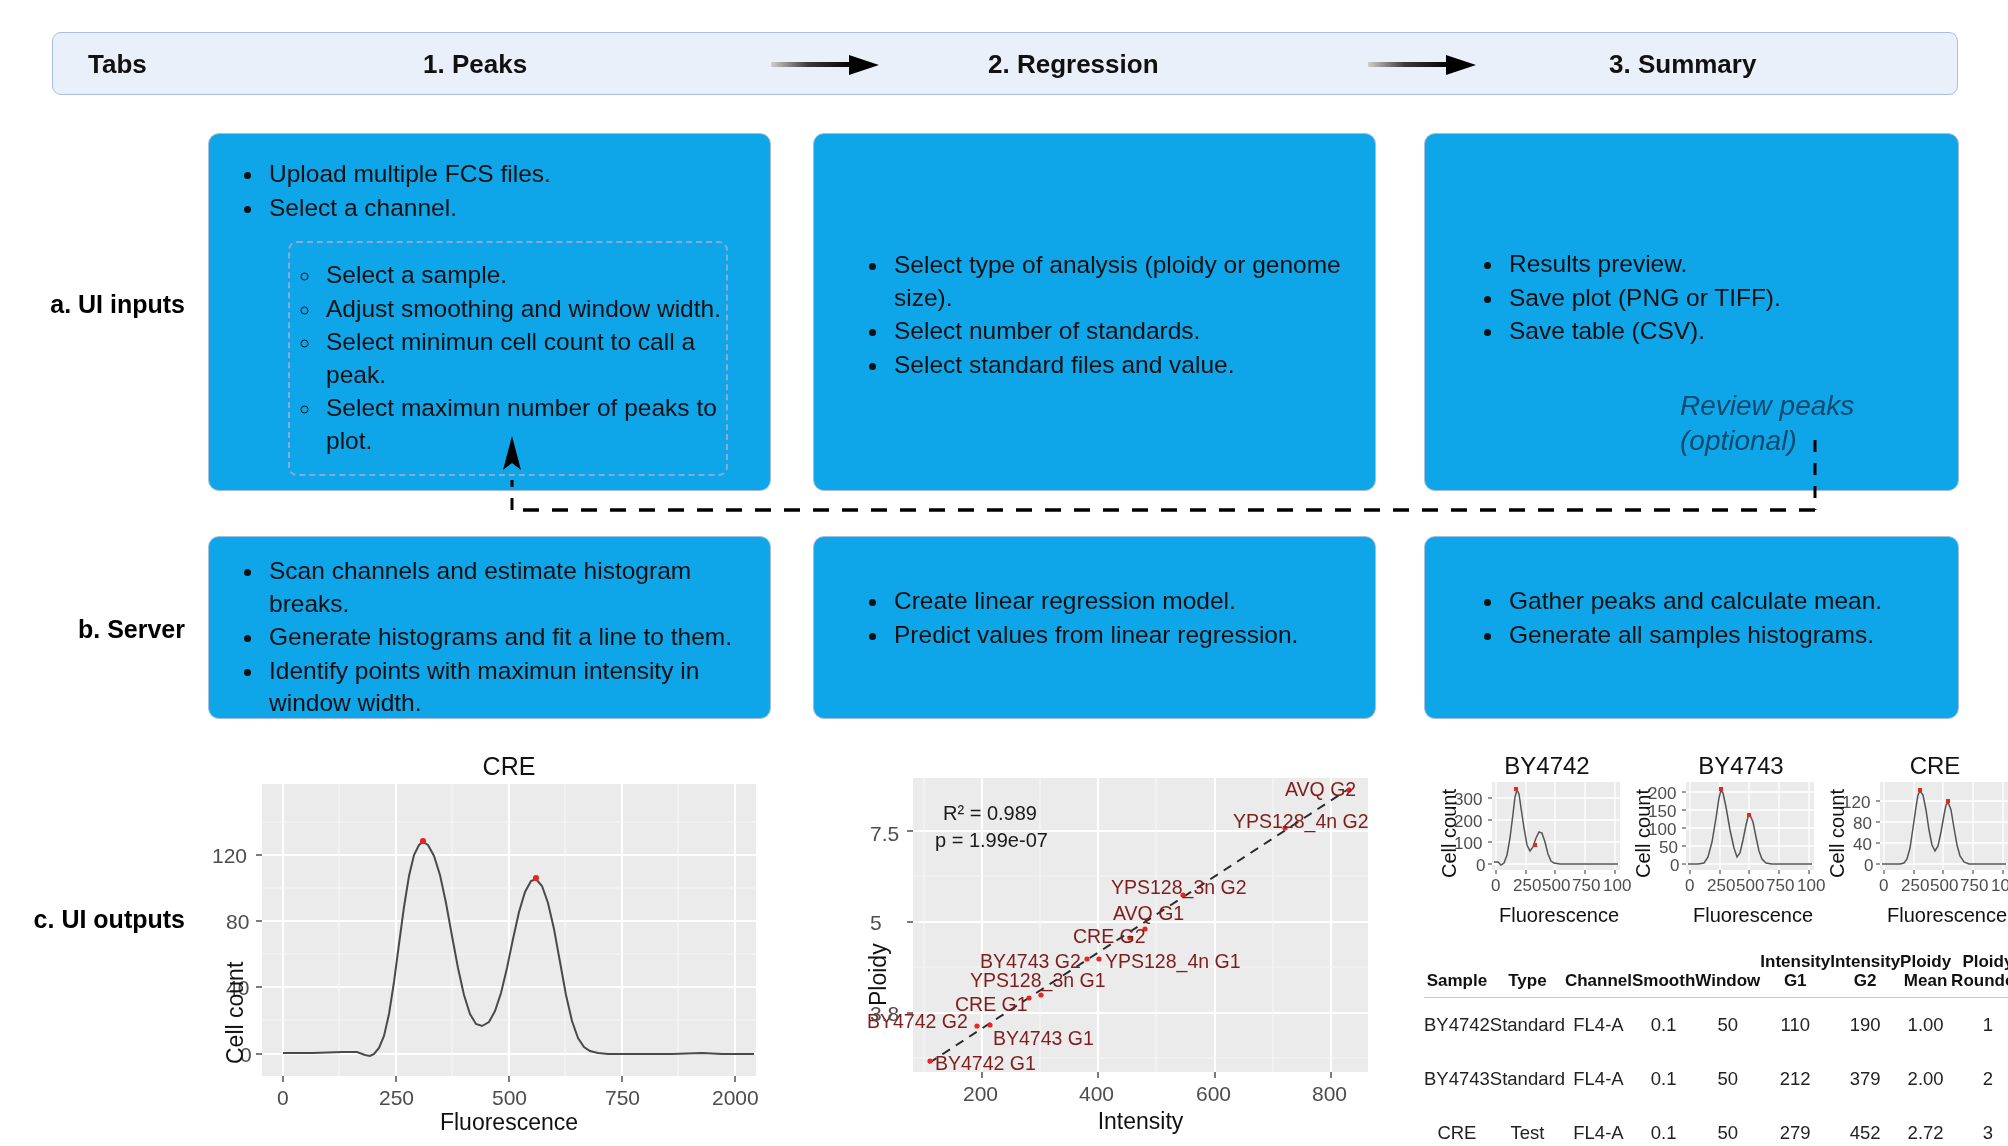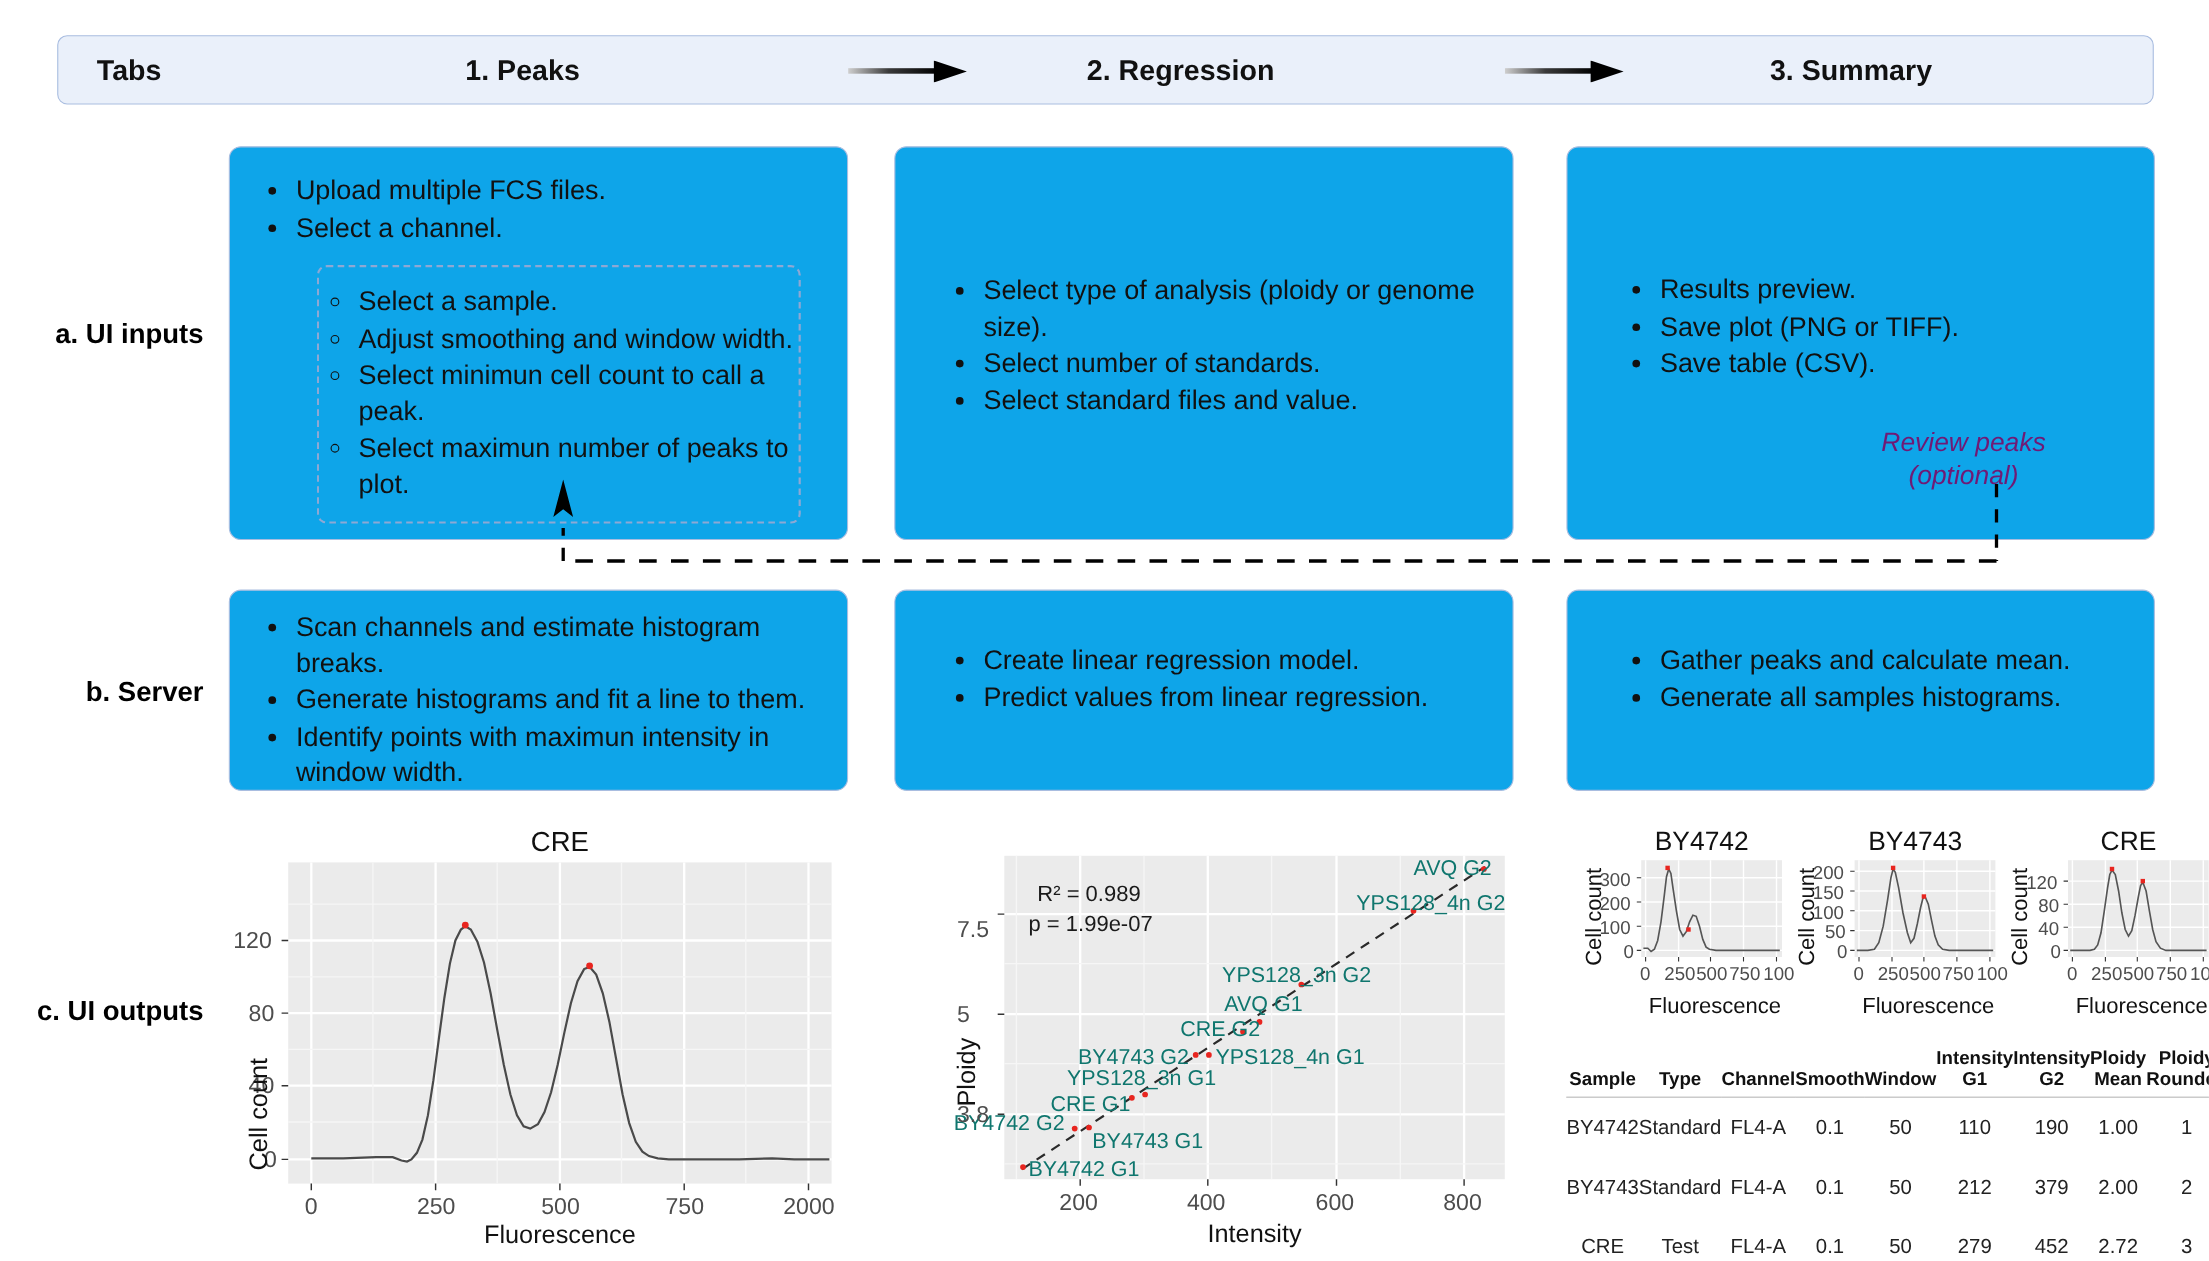--- a/index.html
+++ b/index.html
@@ -69,21 +69,21 @@
     position:absolute;left:79px;top:107px;width:440px;height:235px;
     border:2.2px dashed #8ea8d4;border-radius:9px;box-sizing:border-box;
   }
   .a1-dashbox ul{padding:11px 0 0 44px;}
 
   .a2-body{position:absolute;left:42px;top:115px;width:500px;}
   .a3-body{position:absolute;left:46px;top:114px;width:470px;}
 
   .review-note{
     position:absolute;left:1680px;top:388px;width:210px;
-    font-style:italic;font-size:24px;line-height:1.25;text-align:center;color:#701a75;
+    font-style:italic;font-size:28px;line-height:1.25;color:#0c4a6e;
   }
 
   
   .card-b1{left:208px;top:536px;width:563px;height:183px;}
   .card-b2{left:813px;top:536px;width:563px;height:183px;}
   .card-b3{left:1424px;top:536px;width:535px;height:183px;}
   .b1-body{position:absolute;left:22px;top:18px;width:520px;}
   .b2-body{position:absolute;left:42px;top:48px;width:500px;}
   .b3-body{position:absolute;left:46px;top:48px;width:470px;}
 
@@ -103,21 +103,21 @@
   
   .p1{position:absolute;left:202px;top:752px;width:620px;height:394px;}
   .p1-title{left:60px;top:0px;width:494px;}
   .p1-xtitle{left:60px;top:357px;width:494px;}
   .p1-ytitle{left:20px;top:312px;}
 
   
   .p2{position:absolute;left:845px;top:758px;width:540px;height:388px;}
   .p2-xtitle{left:68px;top:350px;width:455px;}
   .p2-ytitle{left:20px;top:248px;}
-  .ptlabel{position:absolute;font-size:19.5px;color:#0f766e;white-space:nowrap;}
+  .ptlabel{position:absolute;font-size:19.5px;color:#7f1d1d;white-space:nowrap;}
   .statbox{position:absolute;font-size:20px;color:#1a1a1a;white-space:nowrap;}
 
   
   .mini{position:absolute;top:752px;width:200px;height:185px;}
   .m1{left:1428px;}
   .m2{left:1622px;}
   .m3{left:1816px;}
   .mini-title{position:absolute;left:40px;top:0;width:158px;text-align:center;font-size:24px;}
   .mini-ytitle{position:absolute;left:10px;top:126px;font-size:20px;transform:rotate(-90deg);transform-origin:0 0;white-space:nowrap;}
   .mini-xtitle{position:absolute;left:40px;top:152px;width:160px;text-align:center;font-size:20px;}
@@ -385,21 +385,21 @@
     <div class="ptlabel" style="left:266px;top:118px;">YPS128_3n G2</div>
     <div class="ptlabel" style="left:388px;top:52px;">YPS128_4n G2</div>
     <div class="ptlabel" style="left:440px;top:20px;">AVQ G2</div>
 
     <div class="tick" style="left:118px;top:324px;">200</div>
     <div class="tick" style="left:234px;top:324px;">400</div>
     <div class="tick" style="left:351px;top:324px;">600</div>
     <div class="tick" style="left:467px;top:324px;">800</div>
     <div class="tick" style="left:25px;top:244px;">3.8</div>
     <div class="tick" style="left:25px;top:153px;">5</div>
-    <div class="tick" style="left:25px;top:76px;">7.5</div>
+    <div class="tick" style="left:25px;top:64px;">7.5</div>
     <div class="axis-title p2-xtitle">Intensity</div>
     <div class="axis-title vert p2-ytitle">Ploidy</div>
   </div>
 
   <div class="mini m1">
     <div class="mini-title">BY4742</div>
     <svg style="position:absolute;left:0;top:0;width:200px;height:185px;" viewBox="0 0 200 185">
       <rect x="64" y="30" width="128" height="88" fill="#ebebeb"></rect>
       <g stroke="#ffffff" stroke-width="1.3">
         <line x1="68" y1="30" x2="68" y2="118"></line>

